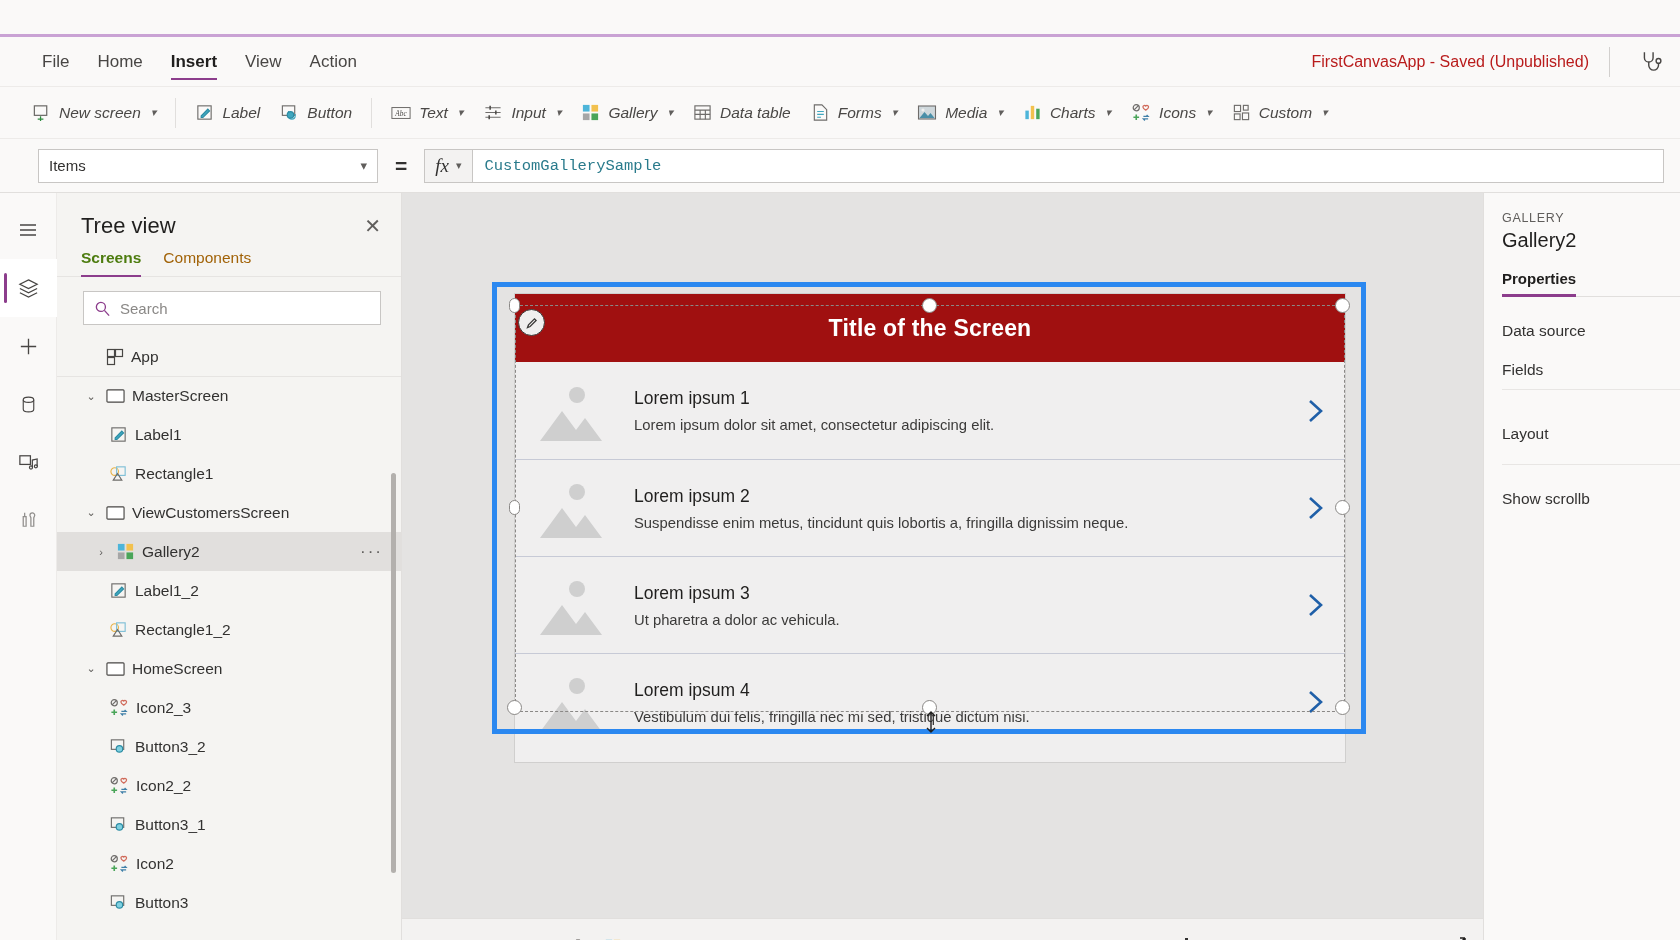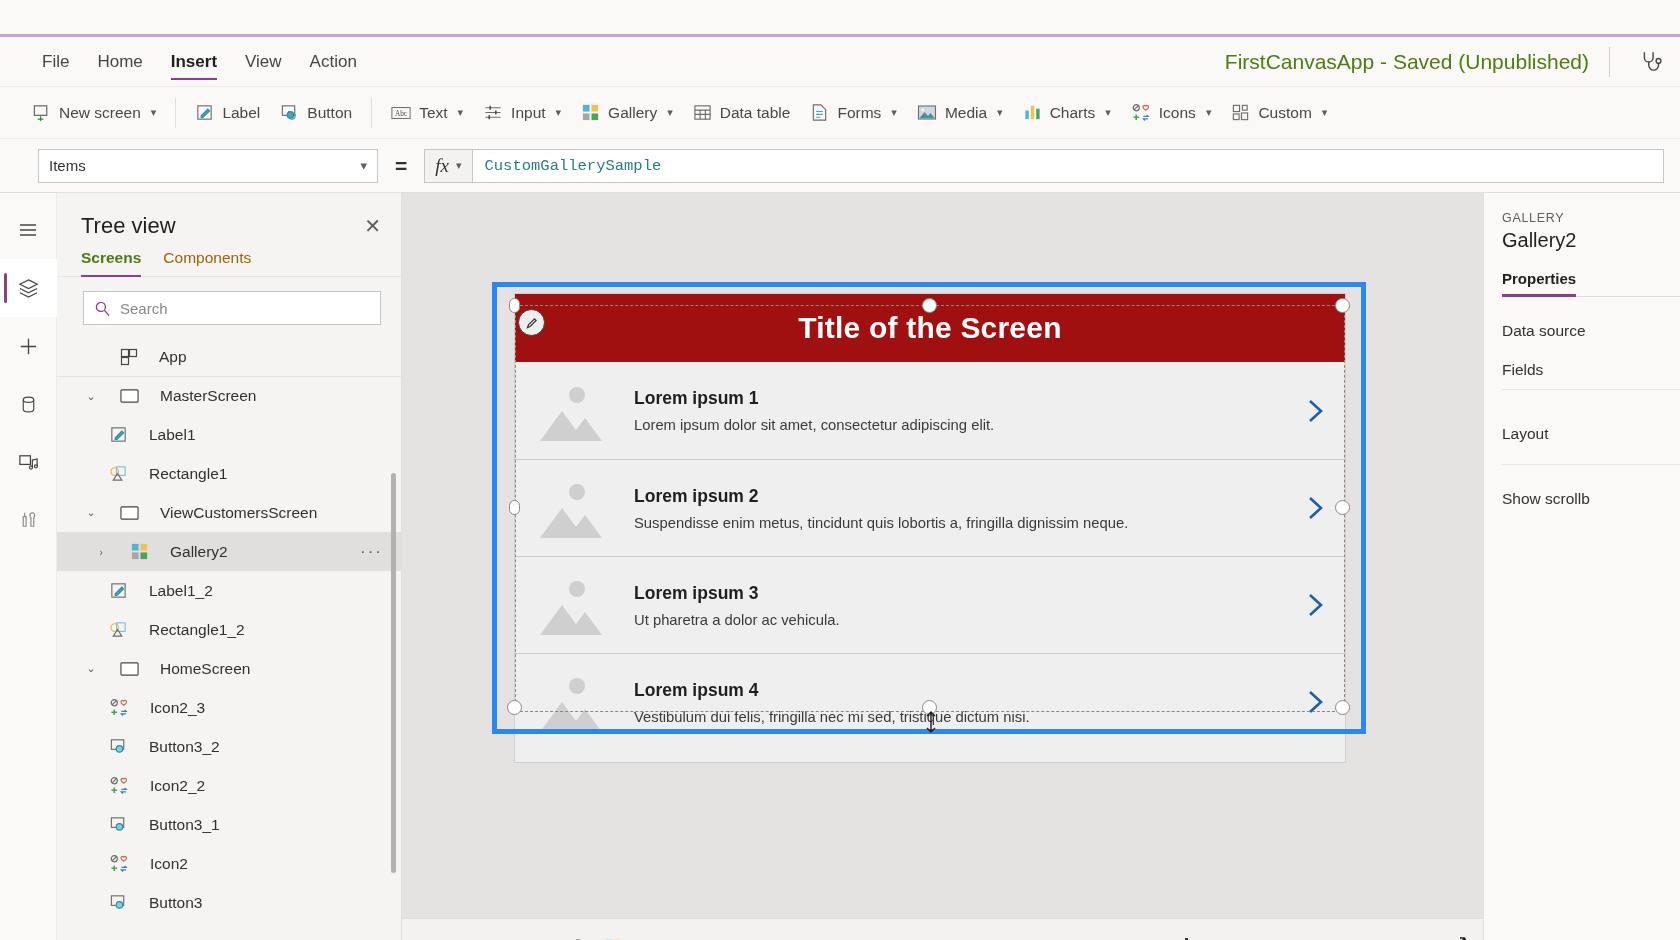--- a/index.html
+++ b/index.html
@@ -26,30 +26,30 @@
     white-space: nowrap;
   }
   .menu-item.active { color: #201f1e; font-weight: 700; }
   .menu-item.active::after {
     content: ""; position: absolute; left: 14px; right: 14px; bottom: 6px;
     height: 2.5px; background: #8c3d8c;
   }
   .menu-right {
     margin-left: auto; display: flex; align-items: center; gap: 0; padding-right: 6px; height: 100%;
   }
-  .app-title { font-size: 21px; color: #4d7c0f; white-space: nowrap; }
+  .app-title { font-size: 16px; color: #b91c1c; white-space: nowrap; }
   .menu-sep { width: 1px; height: 30px; background: #d2d0ce; margin: 0 20px; }
   .icon-btn { width: 44px; height: 44px; display: flex; align-items: center; justify-content: center; cursor: pointer; }
 
   
   .ribbon {
     height: 52px; flex: 0 0 52px; background: #faf9f8; display: flex; align-items: center;
     border-bottom: 1px solid #edebe9; padding-left: 22px;
   }
-  .rb-group { display: flex; align-items: flex-end; height: 34px; }
+  .rb-group { display: flex; align-items: flex-end; height: 34px; font-style: italic; }
   .rb-div { width: 1px; height: 30px; background: #e1dfdd; margin: 0 9px; }
   .rb-btn {
     display: flex; align-items: center; gap: 8px; padding: 0 10px; height: 34px;
     font-size: 15.5px; color: #4a4846; cursor: pointer; white-space: nowrap; border-radius: 2px;
   }
   .chev { font-size: 11px; color: #605e5c; margin-left: 2px; }
 
   
   .formulabar {
     height: 54px; flex: 0 0 54px; background: #faf9f8; display: flex; align-items: center;
@@ -110,21 +110,21 @@
   }
   .tv-search-wrap { padding: 14px 20px 10px 26px; }
   .tv-search {
     height: 34px; background: #fff; border: 1px solid #c8c6c4; display: flex; align-items: center;
     padding: 0 10px; gap: 9px;
   }
   .tv-search span { font-size: 15px; color: #8a8886; }
   .tree-list { flex: 1; overflow: hidden; position: relative; padding-top: 2px; }
   .tr-row {
     display: flex; align-items: center; height: 39px; padding-left: 26px; cursor: pointer;
-    font-size: 15.5px; color: #323130; gap: 21px; position: relative;
+    font-size: 15.5px; color: #323130; gap: 7px; position: relative;
   }
   .tr-row.selected { background: #e1dfdd; }
   .tr-row.sep-top { border-top: 1px solid #e6e4e2; }
   .tr-caret { width: 16px; font-size: 11px; color: #605e5c; display: flex; align-items: center; justify-content: center; }
   .tr-row.lvl1 { padding-left: 26px; }
   .tr-row.lvl2 { padding-left: 52px; }
   .tr-row.lvl2-c { padding-left: 36px; }
   .tr-dots { margin-left: auto; margin-right: 18px; color: #605e5c; font-size: 17px; letter-spacing: 2px; }
   .tree-scroll {
     position: absolute; right: 5px; top: 138px; width: 5px; height: 400px;
@@ -134,28 +134,28 @@
   
   .canvas-area { flex: 1; background: #e4e3e2; position: relative; min-width: 0; overflow: hidden; }
 
   .app-screen {
     position: absolute; left: 113px; top: 101px; width: 830px; height: 468px;
     background: #f0efef; box-shadow: 0 0 0 1px #d0cfce;
   }
   .screen-title {
     height: 68px; background: #a01010; color: #fff; display: flex;
     align-items: center; justify-content: center;
-    font-size: 30px; font-weight: 700; letter-spacing: .2px;
+    font-size: 23px; font-weight: 700; letter-spacing: .2px;
   }
   .gallery-list { background: #f0efef; }
   .g-item { display: flex; align-items: center; height: 97px; padding: 0 0 0 17px; position: relative; }
   .g-item + .g-item { border-top: 1px solid #c7cad6; }
   .g-thumb { width: 78px; height: 64px; flex: 0 0 78px; position: relative; }
   .g-texts { flex: 1; padding-left: 24px; }
-  .g-title { font-size: 17.5px; font-weight: 700; color: #201f1e; margin-bottom: 8px; }
+  .g-title { font-size: 17.5px; font-weight: 400; color: #201f1e; margin-bottom: 8px; }
   .g-sub { font-size: 14.8px; color: #3b3a39; }
   .g-arrow { width: 58px; display: flex; align-items: center; justify-content: center; }
 
   
   .sel-frame {
     position: absolute; left: 90px; top: 89px; width: 874px; height: 452px;
     border: 5px solid #2b88f0; pointer-events: none;
   }
   .sel-dash {
     position: absolute; left: 113px; top: 112px; width: 830px; height: 407px;

